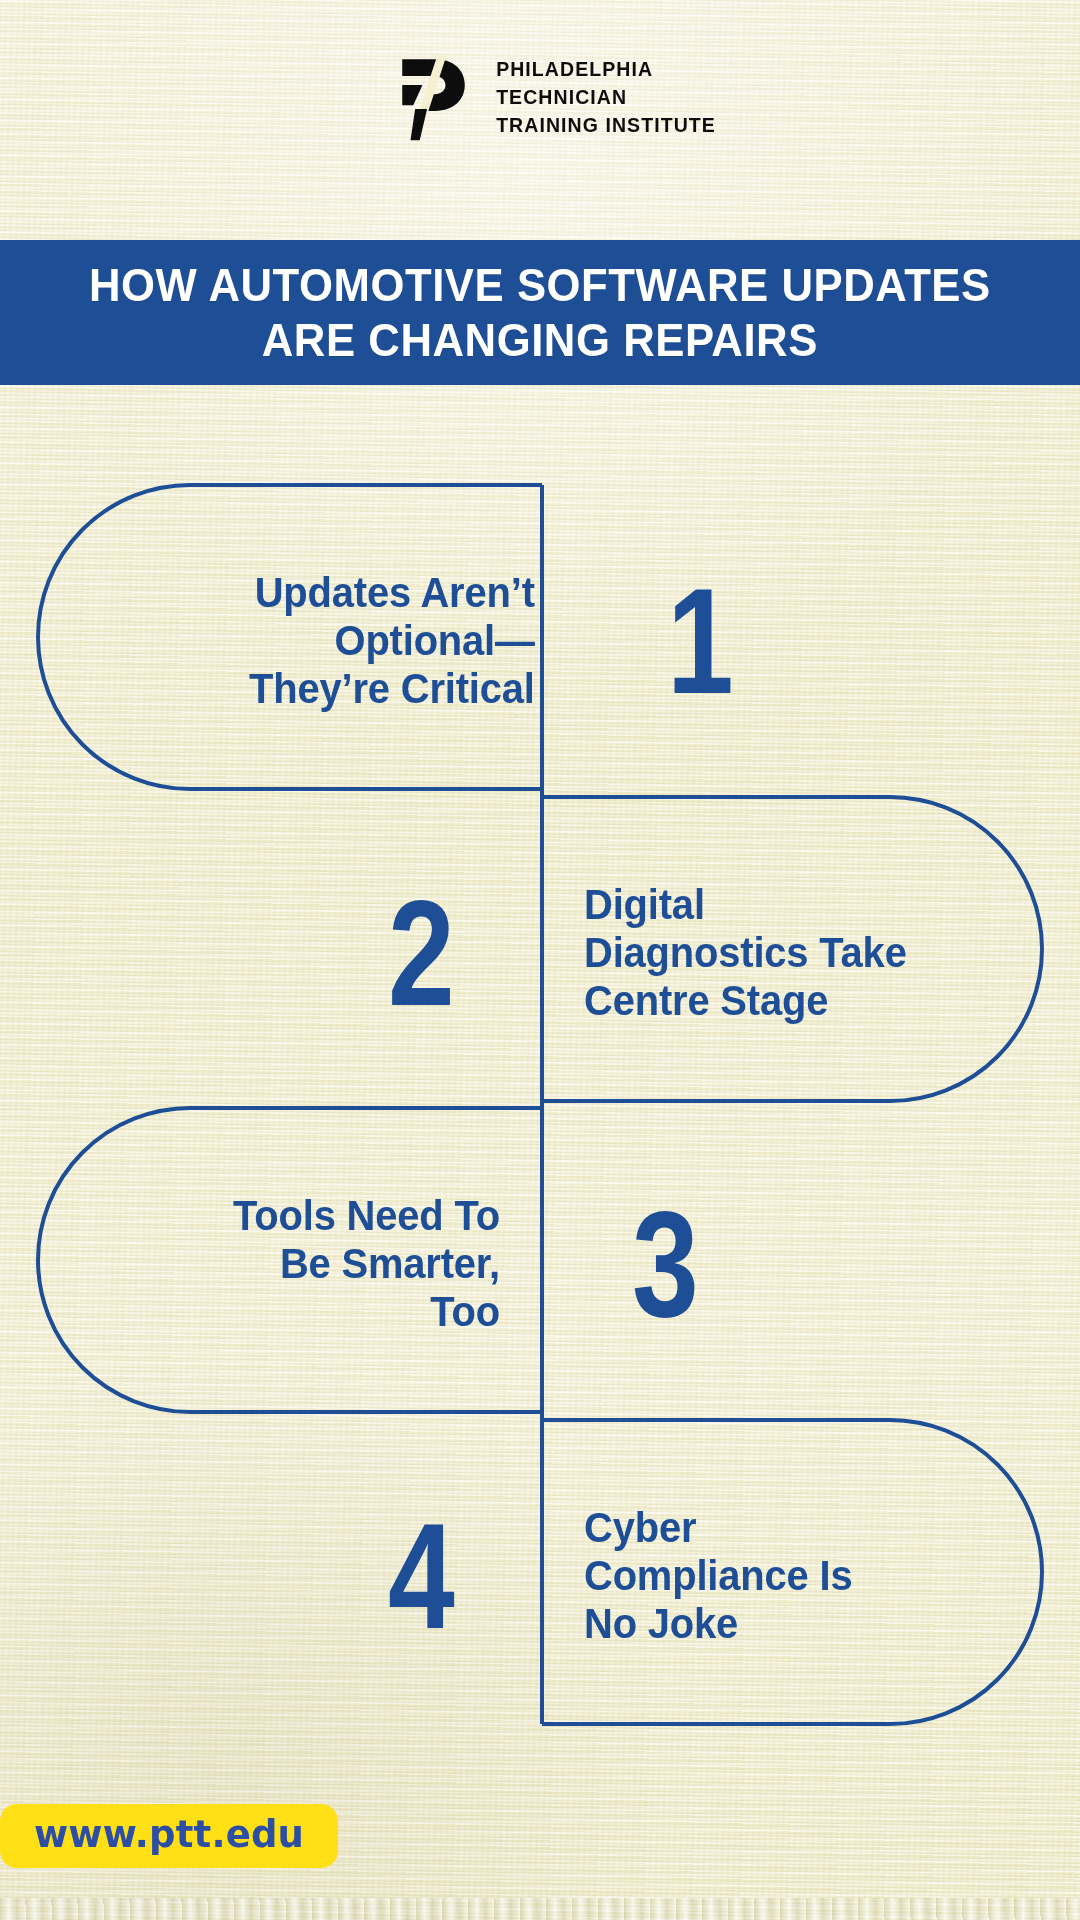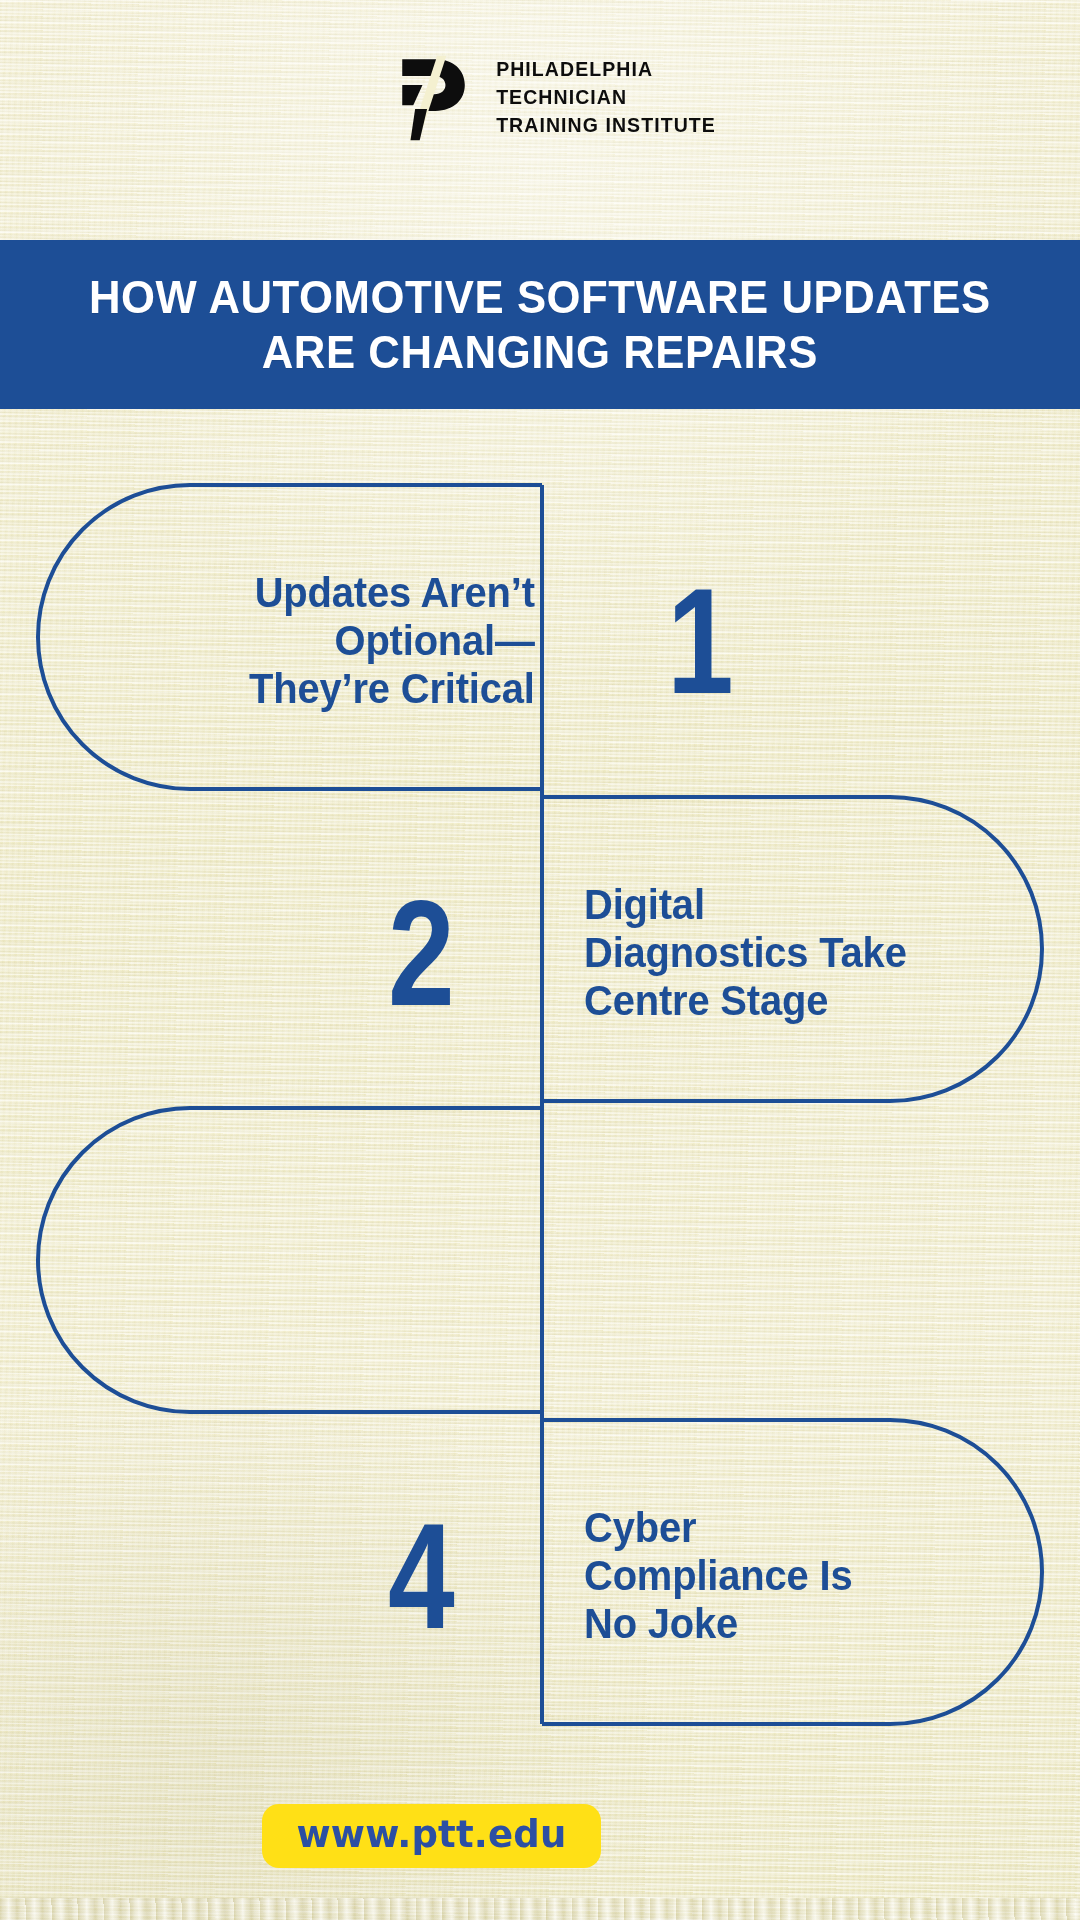--- a/index.html
+++ b/index.html
@@ -80,21 +80,21 @@
     letter-spacing: 0.055em;
     white-space: nowrap;
   }
 
   
   .banner {
     position: absolute;
     top: 240px;
     left: 0;
     width: 1080px;
-    height: 169px;
+    height: 145px;
     background: #1d4e96;
     display: flex;
     align-items: center;
     justify-content: center;
   }
   .banner-title {
     color: #ffffff;
     font-weight: 700;
     font-size: 47px;
     line-height: 1.16;
@@ -162,21 +162,20 @@
     transform: scaleX(0.80);
   }
 
   
   .footer {
     position: absolute;
     bottom: 52px;
     left: 0;
     width: 863px;
     display: flex;
-    justify-content: center;
   }
   .url-pill {
     background: #ffe016;
     border-radius: 17px;
     padding: 12px 34px 15px 34px;
     color: #2c4fa3;
     font-weight: 700;
     font-size: 37px;
     line-height: 1;
     letter-spacing: 0.005em;
@@ -254,20 +253,30 @@
       <div class="cell cell-num-left">
         <div class="item-num">2</div>
       </div>
       <div class="cell cell-text-right">
         <div class="item-text text-left-align">Digital
 Diagnostics Take
 Centre Stage</div>
       </div>
     </div>
 
+    <div class="row row-3">
+      <div class="cell cell-text-left">
+        <div class="item-text text-right-align">Tools Need To
+Be Smarter,
+Too</div>
+      </div>
+      <div class="cell cell-num-right">
+        <div class="item-num">3</div>
+      </div>
+    </div>
 
     <div class="row row-4">
       <div class="cell cell-num-left">
         <div class="item-num">4</div>
       </div>
       <div class="cell cell-text-right">
         <div class="item-text text-left-align">Cyber
 Compliance Is
 No Joke</div>
       </div>

